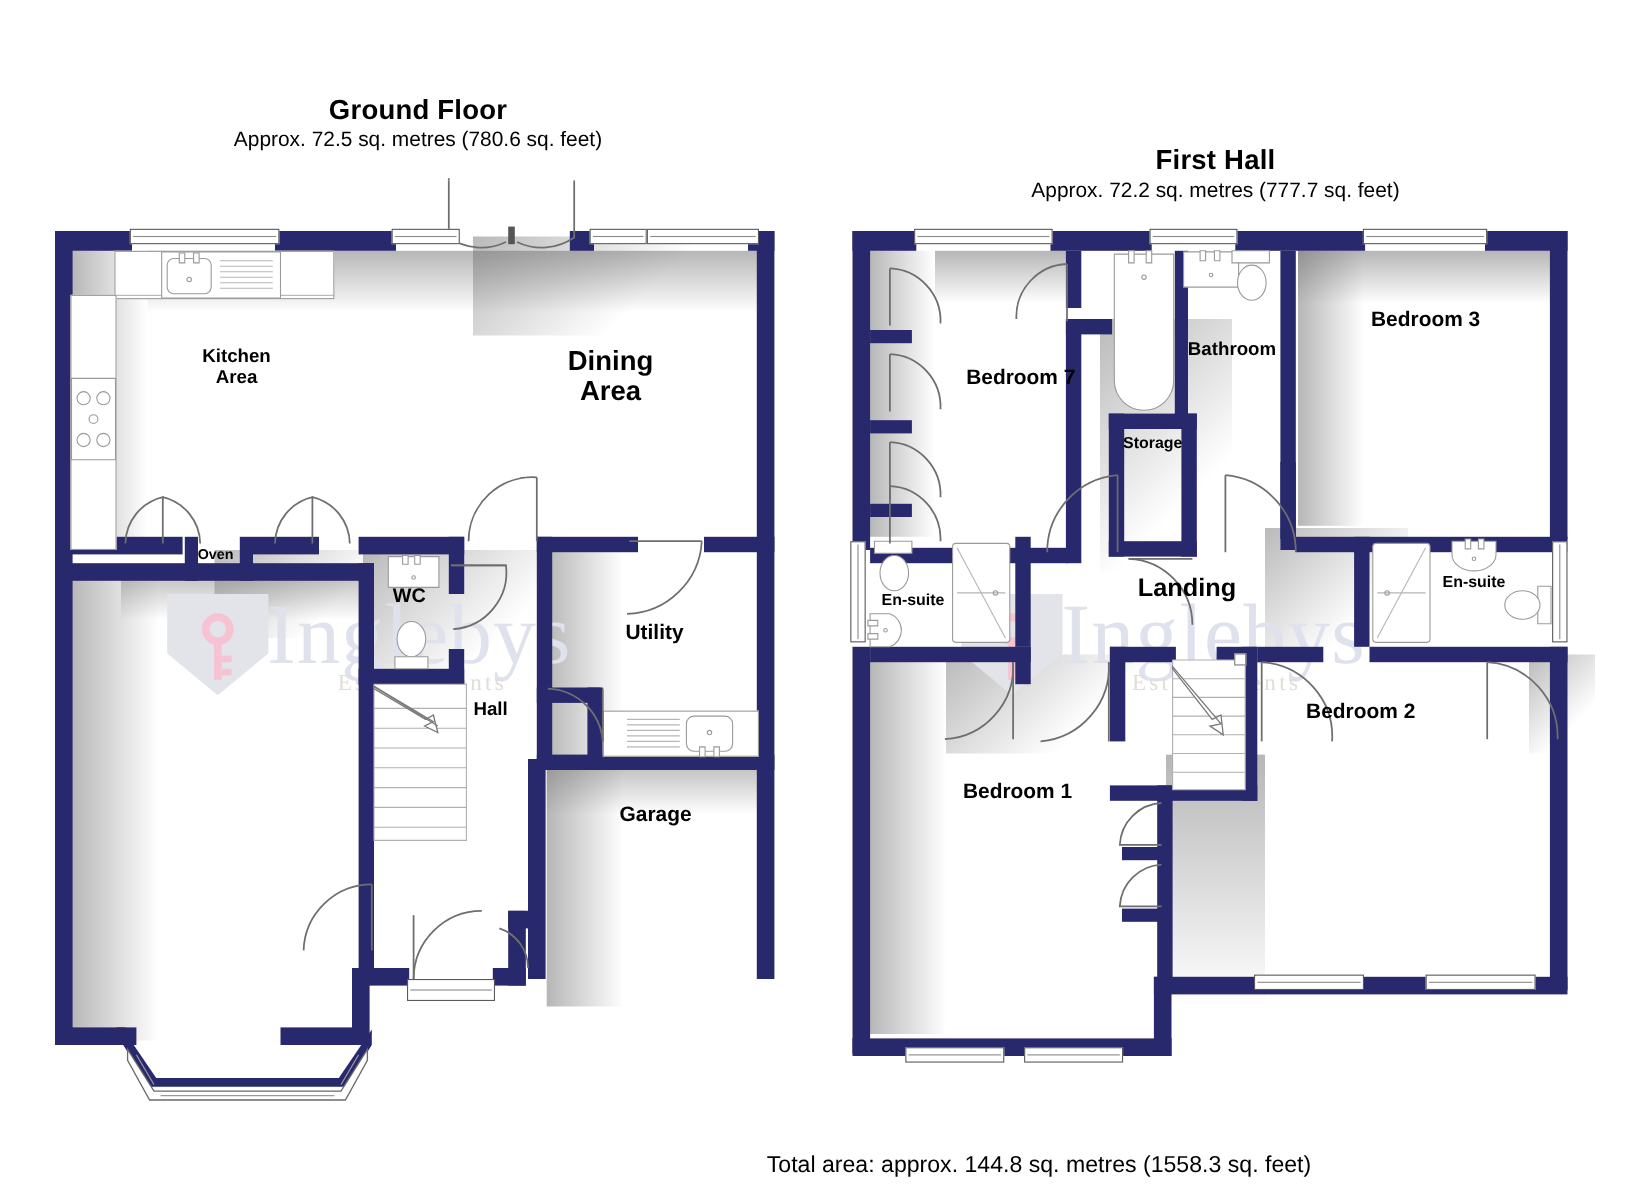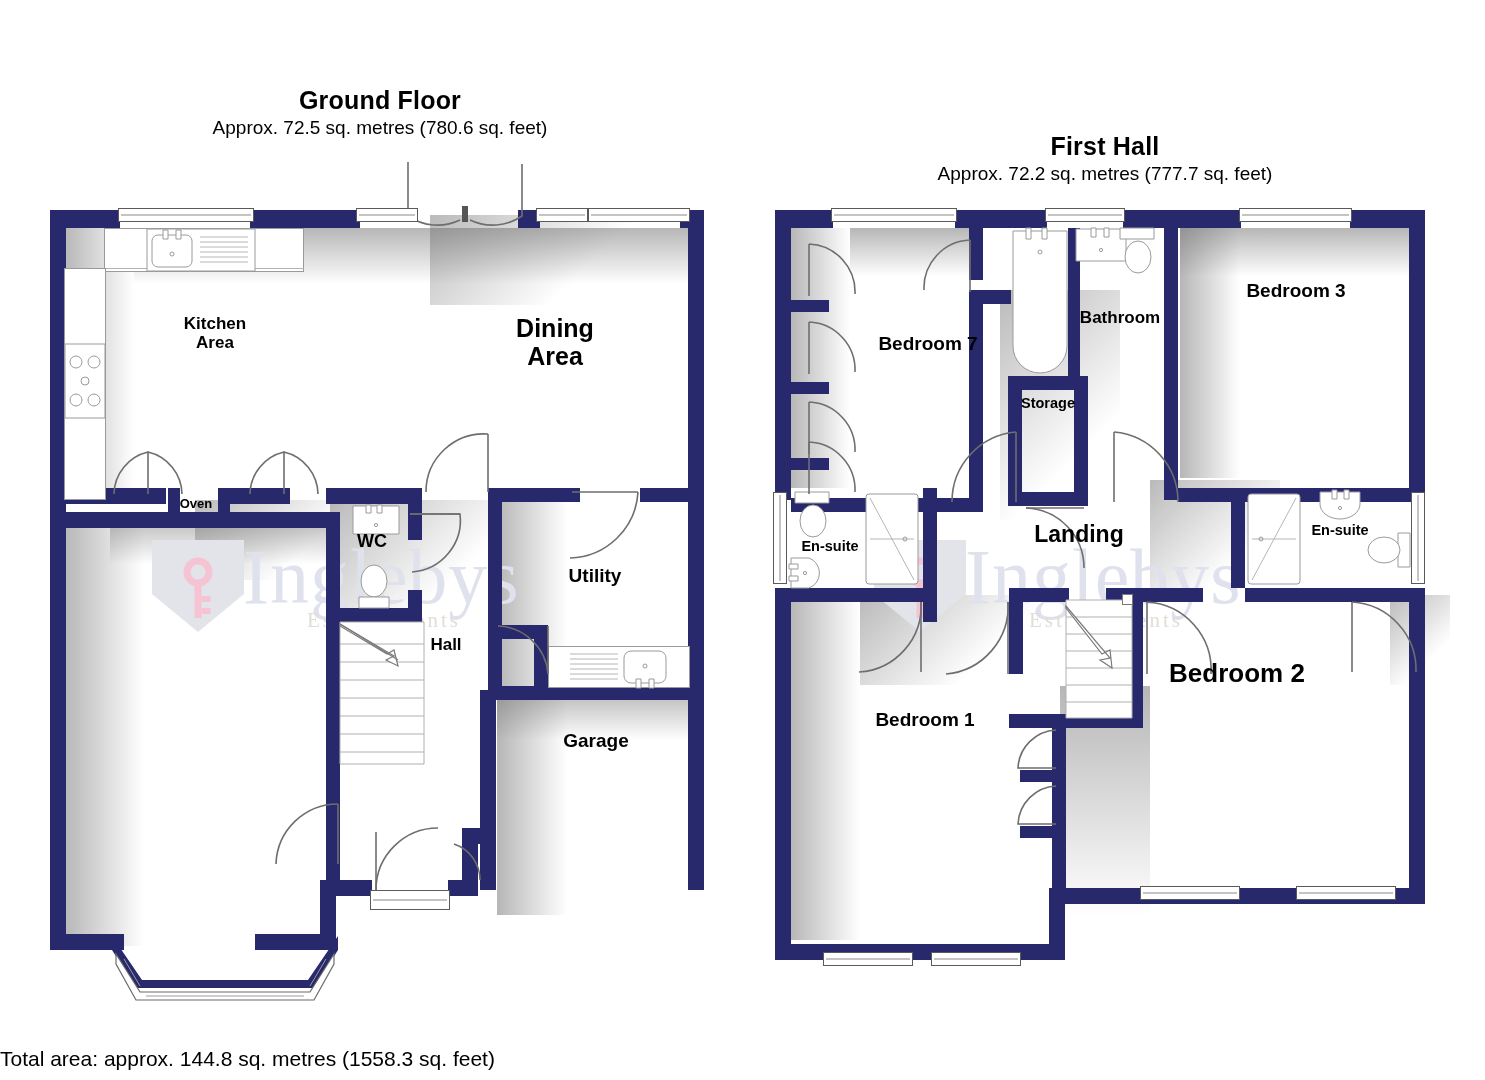--- a/index.html
+++ b/index.html
@@ -5,21 +5,21 @@
   html,body{margin:0;padding:0;background:#ffffff;}
   body{width:1485px;height:1080px;position:relative;overflow:hidden;
        font-family:"Liberation Sans",sans-serif;color:#000;}
 
   .plan{position:absolute;top:0;left:0;width:1485px;height:1080px;}
 
   
   .floor-title{position:absolute;text-align:center;font-weight:bold;white-space:nowrap;}
   .t-main{font-size:25px;letter-spacing:.2px;}
   .t-sub{font-size:19px;font-weight:normal;}
-  .total{position:absolute;left:0;width:1192px;text-align:left;
+  .total{position:absolute;left:0;width:1192px;text-align:right;
          font-size:21px;top:1047px;white-space:nowrap;}
 
   
   .rlabel{position:absolute;font-weight:bold;text-align:center;white-space:nowrap;
           line-height:1.12;z-index:40;}
 
   
   .w{position:absolute;background:#28286c;z-index:22;}
   .wi{position:absolute;background:#28286c;z-index:22;}
 
@@ -578,15 +578,15 @@
   <div class="fx" style="left:1122px;top:594px;width:11px;height:11px;background:#fff;border:1px solid #7a7a7a;"></div>
 
   <div class="rlabel" style="left:845px;top:333px;width:166px;font-size:19px;">Bedroom 7</div>
   <div class="rlabel" style="left:1050px;top:308px;width:140px;font-size:17px;">Bathroom</div>
   <div class="rlabel" style="left:1206px;top:280px;width:180px;font-size:19px;">Bedroom 3</div>
   <div class="rlabel" style="left:992px;top:395px;width:112px;font-size:14.5px;">Storage</div>
   <div class="rlabel" style="left:1006px;top:522px;width:146px;font-size:23px;">Landing</div>
   <div class="rlabel" style="left:778px;top:538px;width:104px;font-size:14.5px;">En-suite</div>
   <div class="rlabel" style="left:1288px;top:522px;width:104px;font-size:14.5px;">En-suite</div>
   <div class="rlabel" style="left:835px;top:709px;width:180px;font-size:19px;">Bedroom 1</div>
-  <div class="rlabel" style="left:1142px;top:659px;width:190px;font-size:26px;">Bedroom 2</div>
+  <div class="rlabel" style="left:1142px;top:637px;width:190px;font-size:19px;">Bedroom 2</div>
 
 </div>
 
 </body></html>

